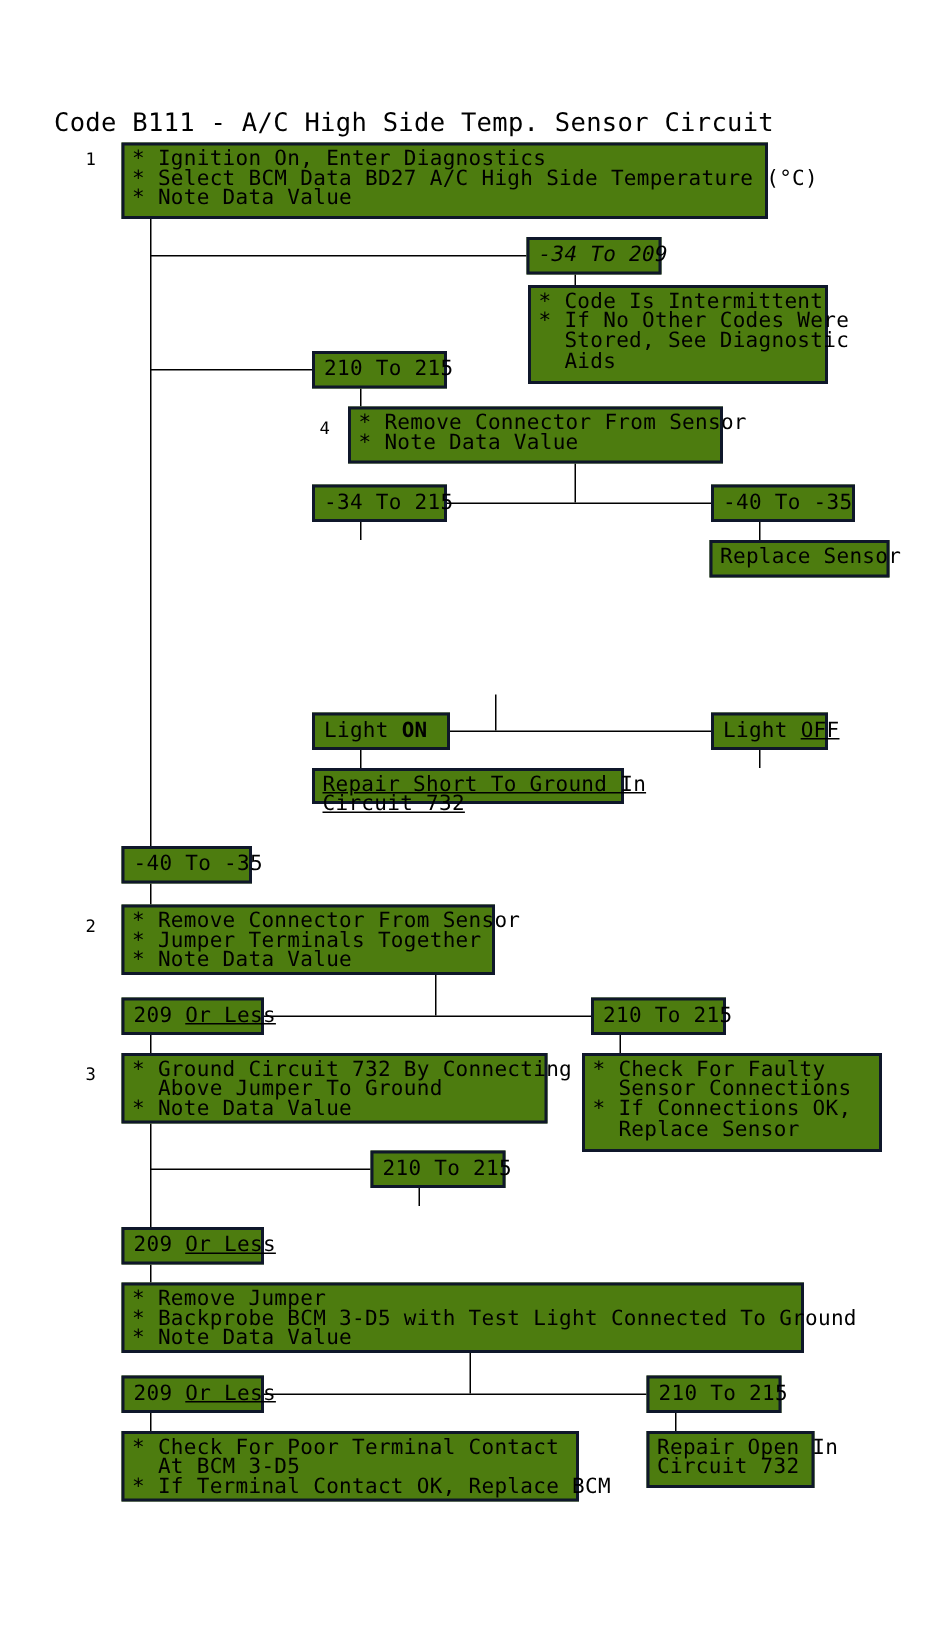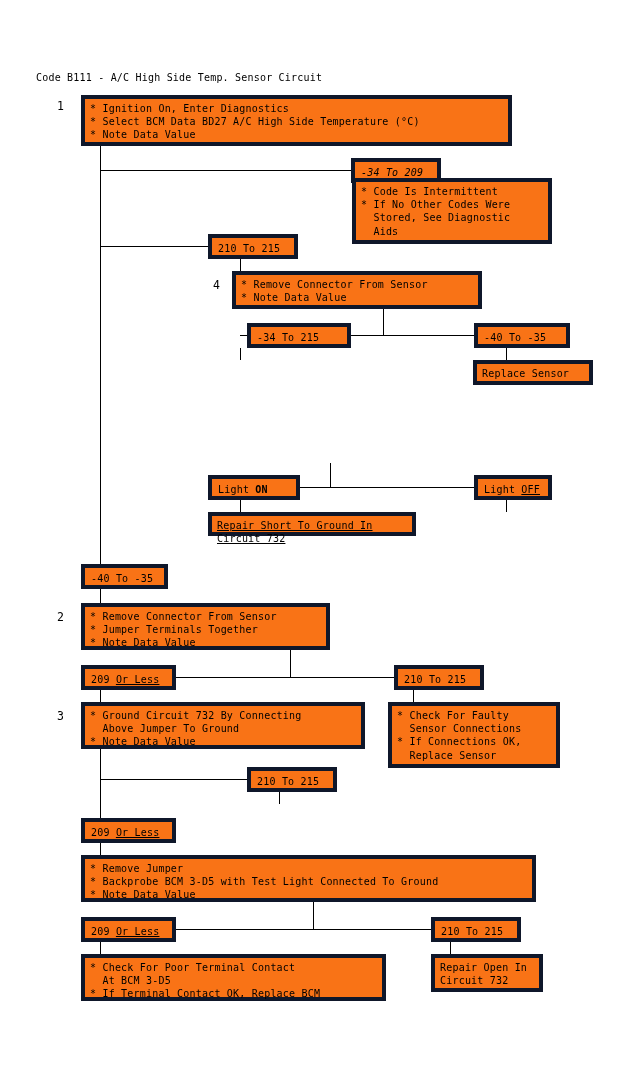--- a/index.html
+++ b/index.html
@@ -12,32 +12,32 @@
     width: 631px;
     height: 1083px;
     background: #ffffff;
     font-family: "DejaVu Sans Mono", "Liberation Mono", monospace;
     overflow: hidden;
   }
   .title {
     position: absolute;
     left: 36px;
     top: 72px;
-    font-size: 10px;
+    font-size: 17px;
     color: #000000;
     white-space: pre;
     letter-spacing: 0.2px;
   }
   .box {
     position: absolute;
     box-sizing: border-box;
-    border: 4px solid #0f172a;
-    background: #f97316;
+    border: 2px solid #0f172a;
+    background: #4d7c0f;
     color: #000000;
-    font-size: 10px;
+    font-size: 14px;
     line-height: 13.2px;
     letter-spacing: 0.2px;
     padding: 3px 5px 3px 5px;
     white-space: pre;
     z-index: 2;
   }
   .box.range {
     padding: 4px 6px 4px 6px;
   }
   .stepnum {
@@ -67,37 +67,37 @@
   <div class="stepnum" style="left:57px; top:99px;">1</div>
   <div class="box" style="left:81px; top:95px; width:431px; height:51px;">* Ignition On, Enter Diagnostics
 * Select BCM Data BD27 A/C High Side Temperature (°C)
 * Note Data Value</div>
 
   <div class="ln lnv" style="left:100px; top:146px; height:419px;"></div>
 
   <div class="ln lnh" style="left:100px; top:170px; width:251px;"></div>
   <div class="box range" style="left:351px; top:158px; width:90px; height:25px;font-style:italic;">-34 To 209</div>
   <div class="ln lnv" style="left:383px; top:183px; height:11px;"></div>
-  <div class="box" style="left:352px; top:178px; width:200px; height:66px;">* Code Is Intermittent
+  <div class="box" style="left:352px; top:190px; width:200px; height:66px;">* Code Is Intermittent
 * If No Other Codes Were
   Stored, See Diagnostic
   Aids</div>
 
   <div class="ln lnh" style="left:100px; top:246px; width:108px;"></div>
   <div class="box range" style="left:208px; top:234px; width:90px; height:25px;">210 To 215</div>
   <div class="ln lnv" style="left:240px; top:259px; height:12px;"></div>
 
   <div class="stepnum" style="left:213px; top:278px;">4</div>
   <div class="box" style="left:232px; top:271px; width:250px; height:38px;">* Remove Connector From Sensor
 * Note Data Value</div>
 
   <div class="ln lnv" style="left:383px; top:309px; height:26px;"></div>
   <div class="ln lnh" style="left:240px; top:335px; width:294px;"></div>
 
-  <div class="box range" style="left:208px; top:323px; width:104px; height:25px;margin-left:39px;">-34 To 215</div>
+  <div class="box range" style="left:208px; top:323px; width:90px; height:25px;">-34 To 215</div>
   <div class="box range" style="left:474px; top:323px; width:96px; height:25px;">-40 To -35</div>
 
   <div class="ln lnv" style="left:240px; top:348px; height:12px;"></div>
   <div class="ln lnv" style="left:506px; top:348px; height:12px;"></div>
 
   <div class="box" style="left:473px; top:360px; width:120px; height:25px;">Replace Sensor</div>
 
 
   <div class="ln lnv" style="left:330px; top:463px; height:24px;"></div>
   <div class="ln lnh" style="left:240px; top:487px; width:266px;"></div>
@@ -128,21 +128,21 @@
   <div class="box range" style="left:394px; top:665px; width:90px; height:25px;">210 To 215</div>
 
   <div class="ln lnv" style="left:100px; top:690px; height:12px;"></div>
   <div class="ln lnv" style="left:413px; top:690px; height:12px;"></div>
 
   <div class="stepnum" style="left:57px; top:709px;">3</div>
   <div class="box" style="left:81px; top:702px; width:284px; height:47px;">* Ground Circuit 732 By Connecting
   Above Jumper To Ground
 * Note Data Value</div>
 
-  <div class="box" style="left:388px; top:702px; width:172px; height:66px;">* Check For Faulty
+  <div class="box" style="left:388px; top:702px; width:200px; height:66px;">* Check For Faulty
   Sensor Connections
 * If Connections OK,
   Replace Sensor</div>
 
   <div class="ln lnv" style="left:100px; top:749px; height:82px;"></div>
   <div class="ln lnh" style="left:100px; top:779px; width:147px;"></div>
 
   <div class="box range" style="left:247px; top:767px; width:90px; height:25px;">210 To 215</div>
   <div class="ln lnv" style="left:279px; top:792px; height:12px;"></div>
 

